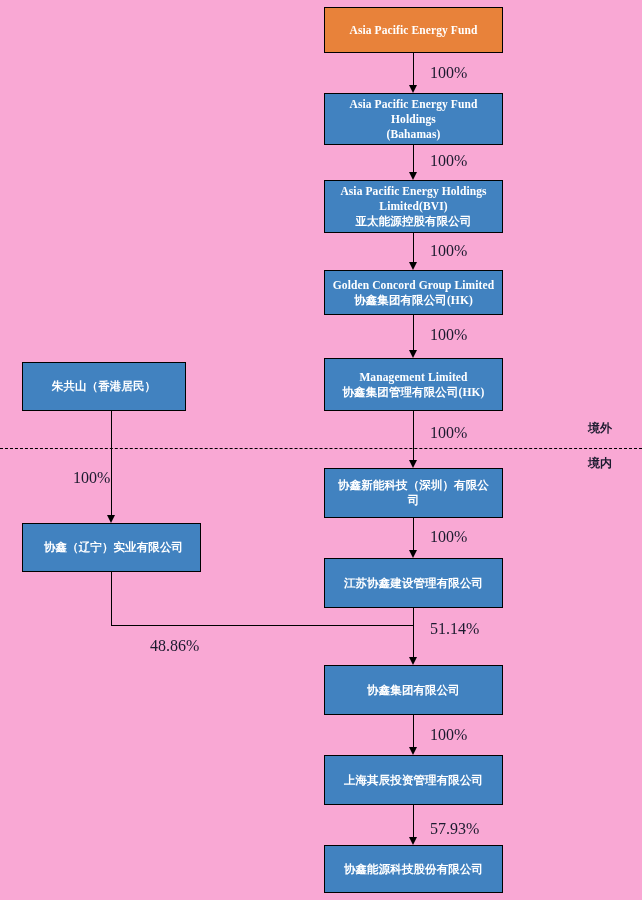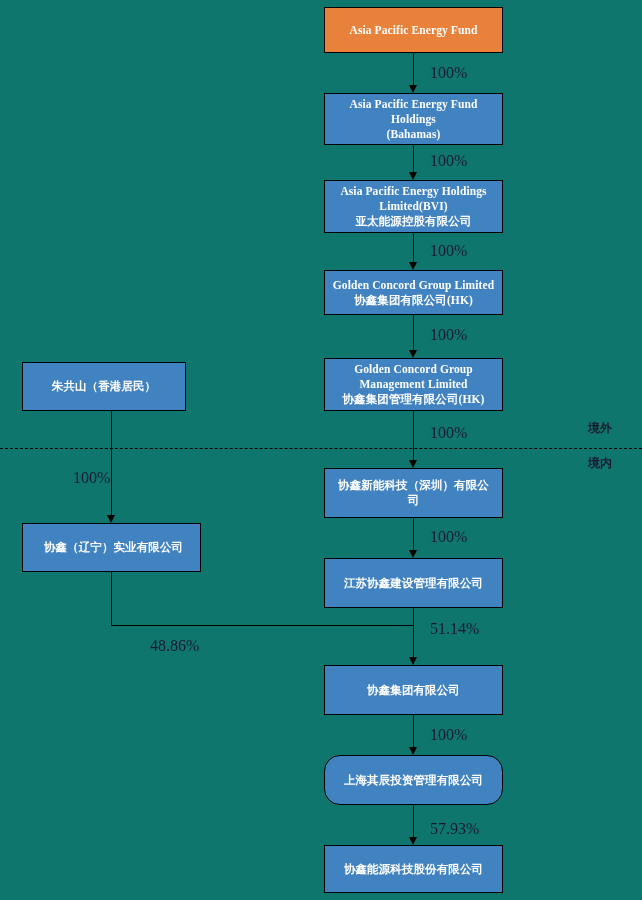--- a/index.html
+++ b/index.html
@@ -7,21 +7,21 @@
     padding: 0;
     background: #ffffff;
   }
   body {
     font-family: "Liberation Serif", "DejaVu Serif", serif;
   }
   #chart-root {
     position: relative;
     width: 642px;
     height: 900px;
-    background: #0f766e;
+    background: #f9a8d4;
     overflow: hidden;
   }
   .node {
     position: absolute;
     box-sizing: border-box;
     border: 1px solid #000000;
     display: flex;
     align-items: center;
     justify-content: center;
     text-align: center;
@@ -103,42 +103,41 @@
 
   <div class="node blue" style="left:324px; top:270px; width:179px; height:45px;">
     <div style="width:100%">
       <span>Golden Concord Group Limited</span>
       <span>协鑫集团有限公司(HK)</span>
     </div>
   </div>
 
   <div class="node blue" style="left:324px; top:358px; width:179px; height:53px;">
     <div style="width:100%">
-      <span>Golden Concord Group</span>
       <span>Management Limited</span>
       <span>协鑫集团管理有限公司(HK)</span>
     </div>
   </div>
 
   <div class="node blue" style="left:324px; top:468px; width:179px; height:50px;">
     <div style="width:100%">
       <span>协鑫新能科技（深圳）有限公</span>
       <span>司</span>
     </div>
   </div>
 
   <div class="node blue" style="left:324px; top:665px; width:179px; height:50px;">
     <span>协鑫集团有限公司</span>
   </div>
 
   <div class="node blue" style="left:324px; top:558px; width:179px; height:50px;">
     <span>江苏协鑫建设管理有限公司</span>
   </div>
 
-  <div class="node blue" style="left:324px; top:755px; width:179px; height:50px;border-radius:16px;">
+  <div class="node blue" style="left:324px; top:755px; width:179px; height:50px;">
     <span>上海其辰投资管理有限公司</span>
   </div>
 
   <div class="node blue" style="left:324px; top:845px; width:179px; height:48px;">
     <span>协鑫能源科技股份有限公司</span>
   </div>
 
   <div class="node blue" style="left:22px; top:362px; width:164px; height:49px;">
     <span>朱共山（香港居民）</span>
   </div>

